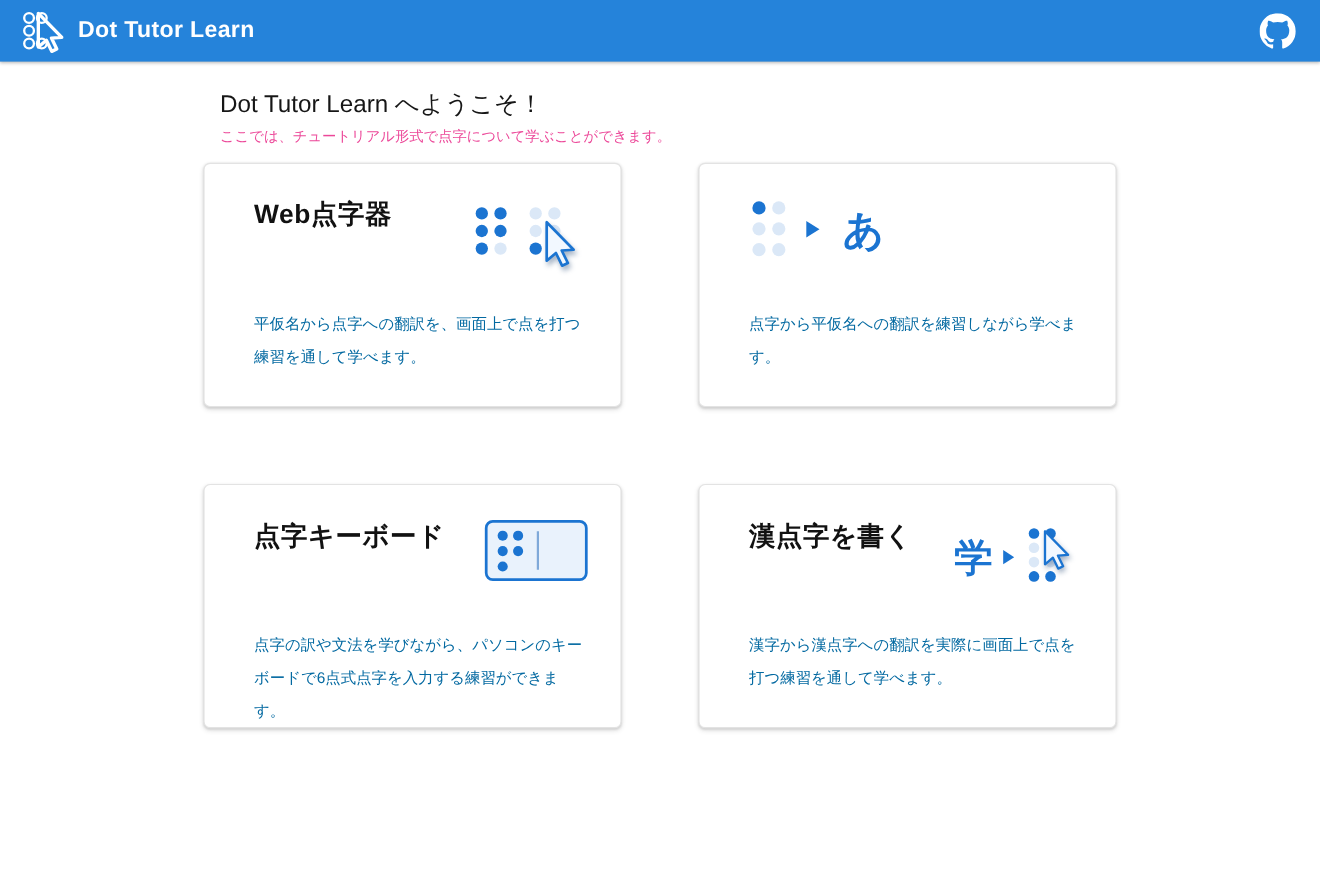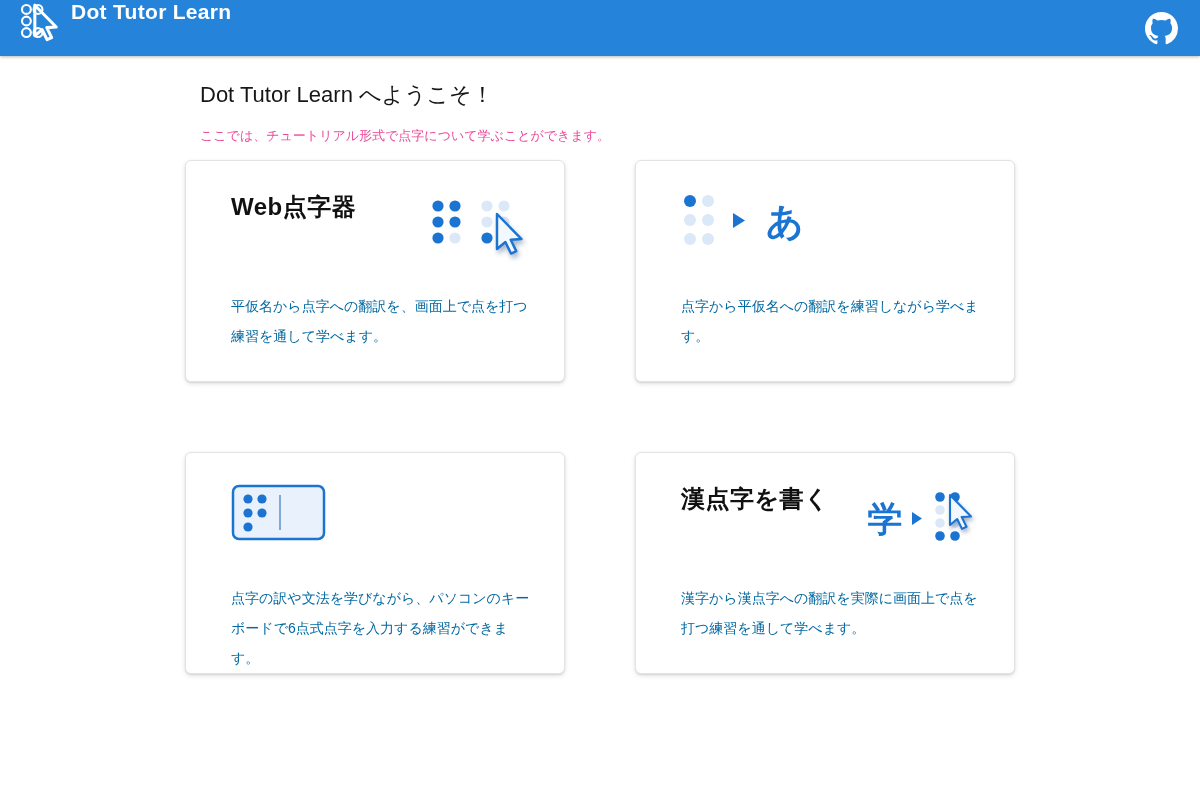--- a/index.html
+++ b/index.html
@@ -15,39 +15,39 @@
     width:1200px;height:800px;
     background:#ffffff;
     font-family:"Liberation Sans","DejaVu Sans",sans-serif;
     color:#1b1b1b;
     overflow:hidden;
   }
   
   header{
     height:56px;
     background:var(--header-bg);
-    display:flex;
+    display:flex;align-items:center;
     padding:0 22px 0 18px;
     box-shadow:0 1px 3px rgba(0,0,0,.28);
     position:relative;z-index:5;
   }
   .logo{width:40px;height:42px;display:flex;align-items:center;justify-content:center;}
   .logo-dot{fill:none;stroke:#fff;stroke-width:2;}
   .logo-cursor{fill:none;stroke:#fff;stroke-width:2;stroke-linejoin:round;}
   .app-title{
     color:#fff;font-size:21px;font-weight:bold;
     margin-left:13px;letter-spacing:.3px;
   }
   .gh-link{margin-left:auto;display:flex;align-items:center;cursor:pointer;}
   .gh-link svg{display:block;}
   
   main{width:830px;margin:0 auto;}
   .welcome-title{
     font-size:22px;font-weight:400;color:#161616;
-    margin:24px 0 17px 15px;line-height:30px;
+    margin:24px 0 5px 15px;line-height:30px;
   }
   .welcome-sub{
     font-size:13px;color:#ec4899;
     margin:0 0 15px 15px;line-height:18px;
   }
   .grid{
     display:grid;
     grid-template-columns:380px 380px;
     column-gap:70px;row-gap:70px;
   }
@@ -159,20 +159,21 @@
             <circle class="dot-pale" cx="27" cy="48" r="6"></circle>
           <polygon class="accent-fill" points="52,22 64,29.5 52,37"></polygon>
           <text class="accent-fill icon-kana" x="104" y="43" font-size="37" text-anchor="middle">あ</text>
         </svg>
       </div>
       <p class="card-desc">点字から平仮名への翻訳を練習しながら学べます。</p>
     </div>
 
     <div class="card">
       <div class="card-head">
+        <h2 class="card-title">点字キーボード</h2>
         <svg width="96" height="60" viewBox="0 0 96 60">
           <rect class="kbd-box" x="2" y="3" width="91" height="53" rx="6"></rect>
           <circle class="dot-dark" cx="17" cy="16" r="4.6"></circle>
             <circle class="dot-dark" cx="31" cy="16" r="4.6"></circle>
           <circle class="dot-dark" cx="17" cy="30" r="4.6"></circle>
             <circle class="dot-dark" cx="31" cy="30" r="4.6"></circle>
           <circle class="dot-dark" cx="17" cy="44" r="4.6"></circle>
           <line class="kbd-caret" x1="49" y1="12" x2="49" y2="47"></line>
         </svg>
       </div>

